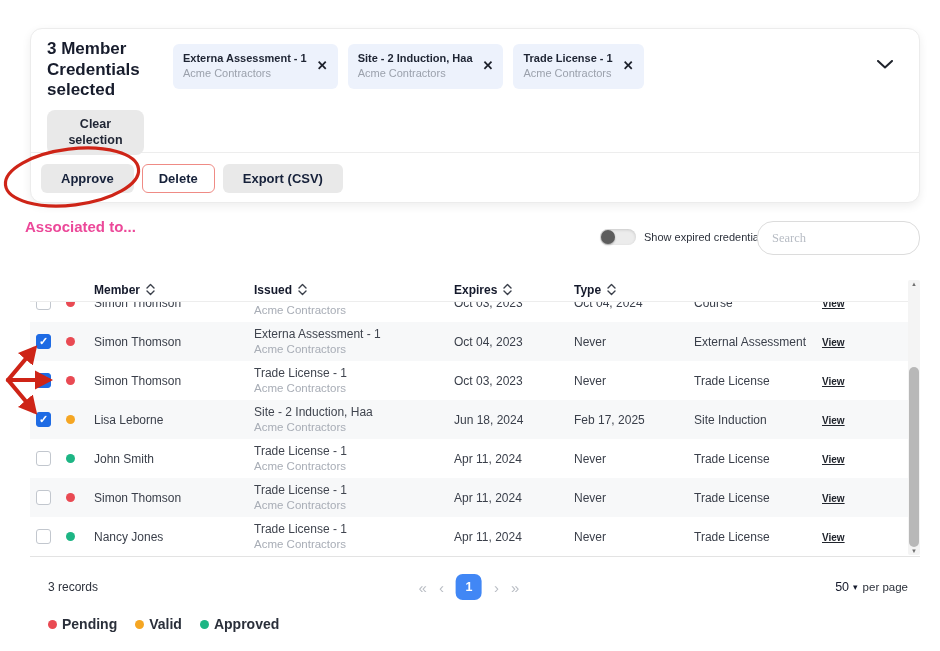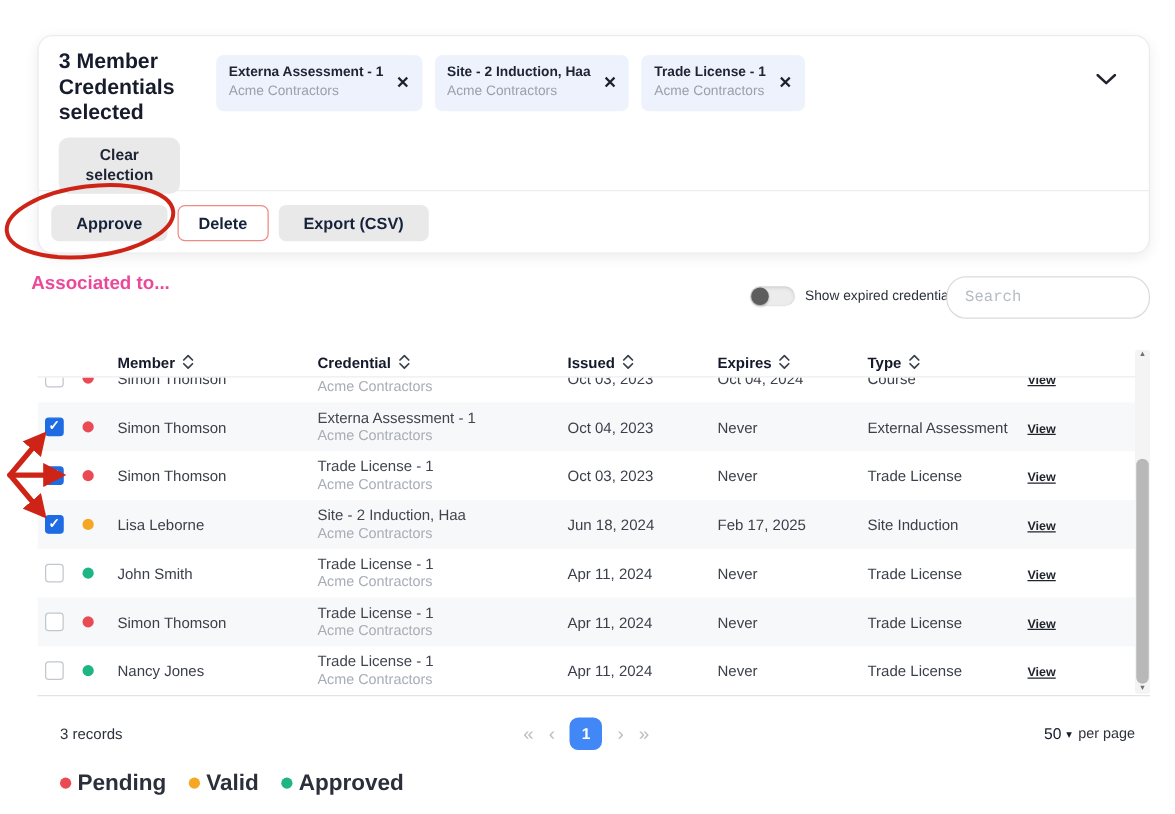--- a/index.html
+++ b/index.html
@@ -48,21 +48,21 @@
   }
   .toggle-wrap { position:absolute; left: 600px; top: 229px; display:flex; align-items:center; gap: 8px; }
   .toggle { width: 36px; height: 16px; border-radius: 9px; background:#ececec;
     box-shadow: inset 0 1px 3px rgba(0,0,0,0.15); position:relative; cursor:pointer; }
   .toggle-knob { position:absolute; left: 1px; top: 1px; width: 14px; height: 14px; border-radius:50%;
     background:#5d5d5d; box-shadow: 0 1px 2px rgba(0,0,0,0.3); }
   .toggle-label { font-size: 11px; color:#2c313b; }
   .search-input {
     position:absolute; left: 757px; top: 221px; width: 163px; height: 30px;
     border: 1px solid #dcdcdc; border-radius: 16px; padding: 16px 14px; font-size: 12.5px;
-    color:#333; outline: none; font-family: Liberation Mono, monospace;
+    color:#333; outline: none; font-family: Liberation Serif, serif;
   }
   .search-input::placeholder { color:#b7bcc4; }
 
   
   .table-viewport {
     position:absolute; left: 30px; top: 278px; width: 890px; height: 279px;
     overflow: hidden; border-bottom: 1px solid #e3e3e3;
   }
   .tgrid {
     display:grid; grid-template-columns: 30px 28px 160px 200px 120px 120px 128px 1fr;
@@ -115,21 +115,21 @@
   .per-page { position:absolute; right: 12px; display:flex; align-items:center; gap: 5px; }
   .pp-select { display:flex; align-items:center; gap: 4px; cursor:pointer;
     font-size: 12.5px; color:#14192b; }
   .pp-caret { font-size: 9px; color:#14192b; }
   .pp-label { font-size: 11.5px; color:#2c313b; }
 
   
   .legend { position:absolute; left: 48px; top: 616px; display:flex; gap: 18px; align-items:center; }
   .legend-item { display:flex; align-items:center; gap: 5px; }
   .legend-dot { width: 9px; height: 9px; border-radius: 50%; }
-  .legend-label { font-size: 18px; font-weight: 600; color:#2a2f3a; }
+  .legend-label { font-size: 14px; font-weight: 600; color:#2a2f3a; }
 
   
   .annotations { position:absolute; left:0; top:0; width:940px; height:651px;
     pointer-events:none; z-index: 20; }
 </style>
 </head>
 <body>
 
 <div class="panel">
   <div class="panel-top">
@@ -184,29 +184,20 @@
   <span class="toggle-label">Show expired credentials</span>
 </div>
 <input class="search-input" type="text" placeholder="Search" style="">
 
 <div class="table-viewport">
   <div class="tgrid thead">
     <div class="cell"></div>
     <div class="cell"></div>
     <div class="th">
       <span>Member</span>
-      <span class="sort-icon">
-          <svg width="9" height="13" viewBox="0 0 9 13">
-            <polyline points="1,5 4.5,1.5 8,5" fill="none" stroke="#3a3f4a" stroke-width="1.4" stroke-linecap="round" stroke-linejoin="round"></polyline>
-            <polyline points="1,8 4.5,11.5 8,8" fill="none" stroke="#3a3f4a" stroke-width="1.4" stroke-linecap="round" stroke-linejoin="round"></polyline>
-          </svg>
-        </span>
-    </div>
-    <div class="th">
-      <span>Credential</span>
       <span class="sort-icon">
           <svg width="9" height="13" viewBox="0 0 9 13">
             <polyline points="1,5 4.5,1.5 8,5" fill="none" stroke="#3a3f4a" stroke-width="1.4" stroke-linecap="round" stroke-linejoin="round"></polyline>
             <polyline points="1,8 4.5,11.5 8,8" fill="none" stroke="#3a3f4a" stroke-width="1.4" stroke-linecap="round" stroke-linejoin="round"></polyline>
           </svg>
         </span>
     </div>
     <div class="th">
       <span>Issued</span>
       <span class="sort-icon">

